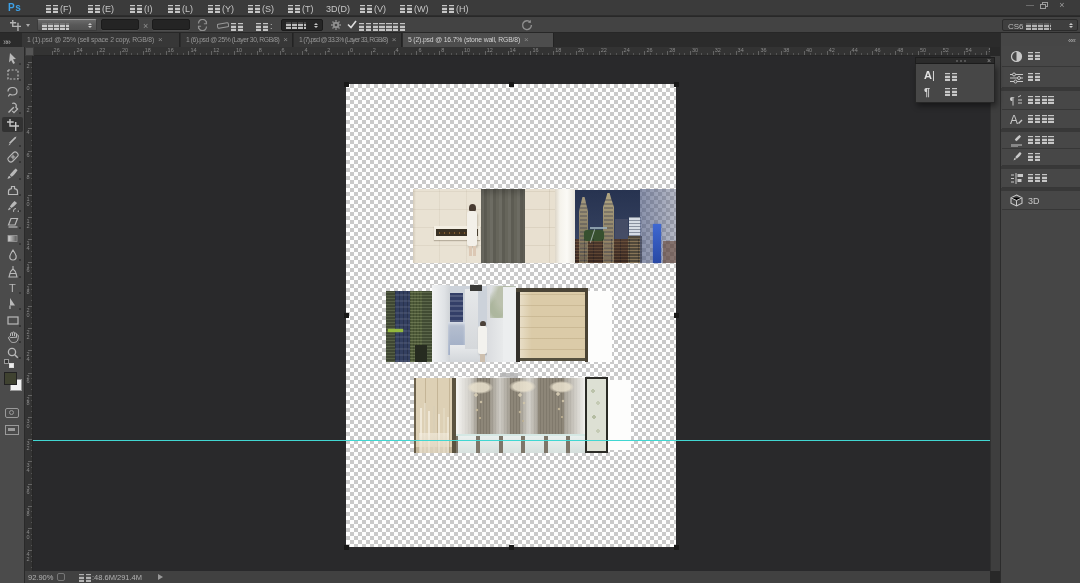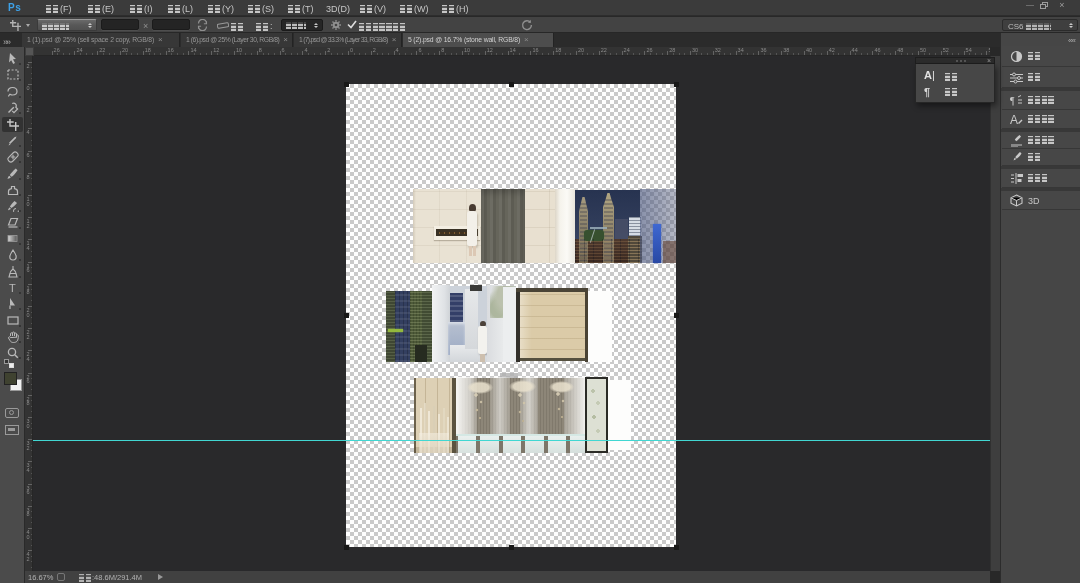--- a/index.html
+++ b/index.html
@@ -711,21 +711,21 @@
     <div class="hdl" style="left: 476px; top: 26px;"></div>
     <div class="hdl" style="left: 641px; top: 26px;"></div>
     <div class="hdl" style="left: 311px; top: 257px;"></div>
     <div class="hdl" style="left: 641px; top: 257px;"></div>
     <div class="hdl" style="left: 311px; top: 489px;"></div>
     <div class="hdl" style="left: 476px; top: 489px;"></div>
     <div class="hdl" style="left: 641px; top: 489px;"></div>
   </div>
 <div class="abs" id="vscroll"></div>
 <div class="abs" id="statusbar">
-  <span style="position:absolute;left:3px;top:2px">16.67%</span>
+  <span style="position:absolute;left:3px;top:2px">92.90%</span>
   <span style="position:absolute;left:32px;top:2px;width:8px;height:8px;border:1px solid #777;border-radius:2px"></span>
   <span style="position:absolute;left:54px;top:2px"><span class="zh" style="width:13px"></span>:48.6M/291.4M</span>
   <span style="position:absolute;left:133px;top:3px;width:0;height:0;border-top:3.5px solid transparent;border-bottom:3.5px solid transparent;border-left:5px solid #999"></span>
 </div>
 
 <div class="abs" id="panelcol">
   <div style="position:absolute;left:67px;top:3px;color:#ababab;font-size:8px;letter-spacing:-1px">««</div>
   <div class="prow" style="top:13px;height:21px">
       <span class="ic" style="top:4px">
         <svg width="13" height="13" viewBox="0 0 13 13">

